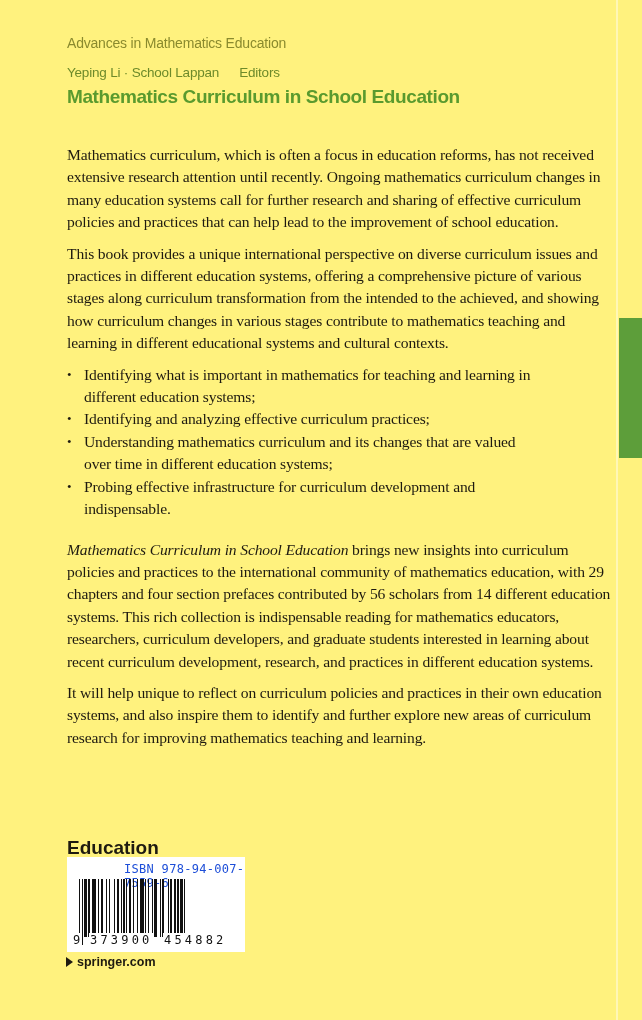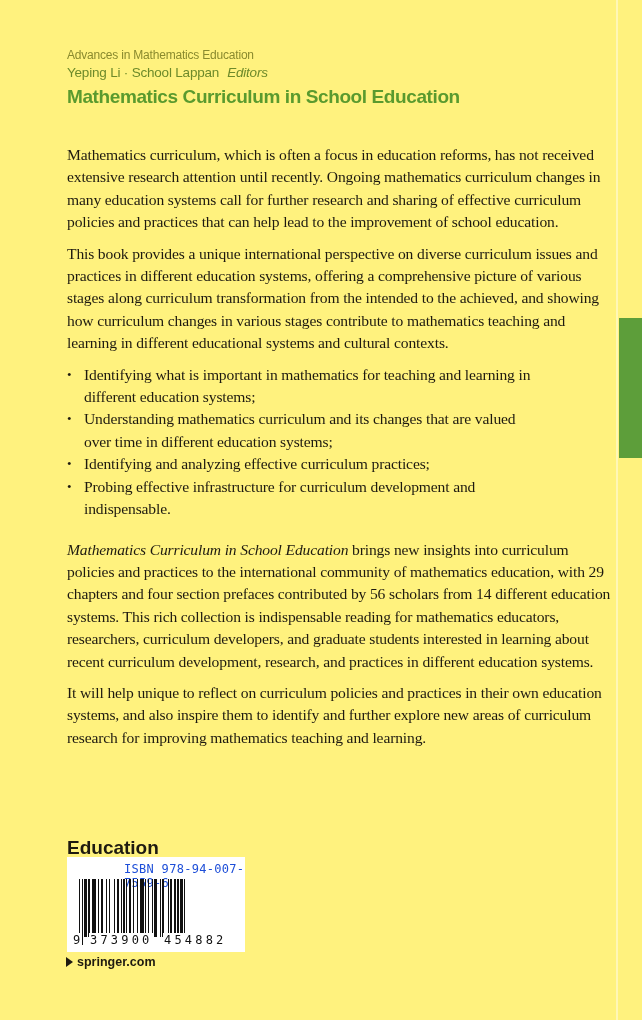--- a/index.html
+++ b/index.html
@@ -12,30 +12,30 @@
     }
     .fold-line {
       position: absolute; left: 616px; top: 0; width: 2px; height: 1020px;
       background: #fff7b6;
     }
     .green-tab {
       position: absolute; left: 619px; top: 318px; width: 23px; height: 140px;
       background: #5d9e3a;
     }
     .series {
-      position: absolute; left: 67px; top: 48px;
-      font-family: "Liberation Sans", "DejaVu Sans", sans-serif;
-      font-size: 12px; color: #8a8a2e; letter-spacing: -0.2px;
+      position: absolute; left: 67px; top: 35px;
+      font-family: "Liberation Sans", "DejaVu Sans", sans-serif;
+      font-size: 14px; color: #8a8a2e; letter-spacing: -0.2px;
     }
     .editors {
       position: absolute; left: 67px; top: 65px;
       font-family: "Liberation Sans", "DejaVu Sans", sans-serif;
       font-size: 13.5px; color: #6d8a2a; letter-spacing: -0.2px;
     }
-    .editors .role { font-style: italic; margin-left: 8px; text-align: center; }
+    .editors .role { margin-left: 20px; text-align: center; }
     .book-title {
       position: absolute; left: 67px; top: 86px;
       font-family: "Liberation Sans", "DejaVu Sans", sans-serif;
       font-size: 19px; font-weight: bold; color: #5a9a2e; letter-spacing: -0.4px;
     }
     .body-text {
       position: absolute; left: 67px; top: 144px; width: 545px;
       font-size: 15.6px; line-height: 22.4px;
       letter-spacing: -0.15px;
     }
@@ -100,24 +100,24 @@
 <div class="book-title">Mathematics Curriculum in School Education</div>
 
 <div class="body-text">
   <p>Mathematics curriculum, which is often a focus in education reforms, has not received extensive research attention until recently. Ongoing mathematics curriculum changes in many education systems call for further research and sharing of effective curriculum policies and practices that can help lead to the improvement of school education.</p>
   <p>This book provides a unique international perspective on diverse curriculum issues and practices in different education systems, offering a comprehensive picture of various stages along curriculum transformation from the intended to the achieved, and showing how curriculum changes in various stages contribute to mathematics teaching and learning in different educational systems and cultural contexts.</p>
   <ul>
     <li>
         <span class="item-text">Identifying what is important in mathematics for teaching and learning in different education systems;</span>
       </li>
     <li>
+        <span class="item-text">Identifying and analyzing effective curriculum practices;</span>
+      </li>
+    <li>
         <span class="item-text">Understanding mathematics curriculum and its changes that are valued over time in different education systems;</span>
-      </li>
-    <li>
-        <span class="item-text">Identifying and analyzing effective curriculum practices;</span>
       </li>
     <li>
         <span class="item-text">Probing effective infrastructure for curriculum development and indispensable.</span>
       </li>
   </ul>
   <p><em>Mathematics Curriculum in School Education</em><span> brings new insights into curriculum policies and practices to the international community of mathematics education, with 29 chapters and four section prefaces contributed by 56 scholars from 14 different education systems. This rich collection is indispensable reading for mathematics educators, researchers, curriculum developers, and graduate students interested in learning about recent curriculum development, research, and practices in different education systems.</span></p>
   <p>It will help unique to reflect on curriculum policies and practices in their own education systems, and also inspire them to identify and further explore new areas of curriculum research for improving mathematics teaching and learning.</p>
 </div>
 
 <div class="subject">Education</div>

